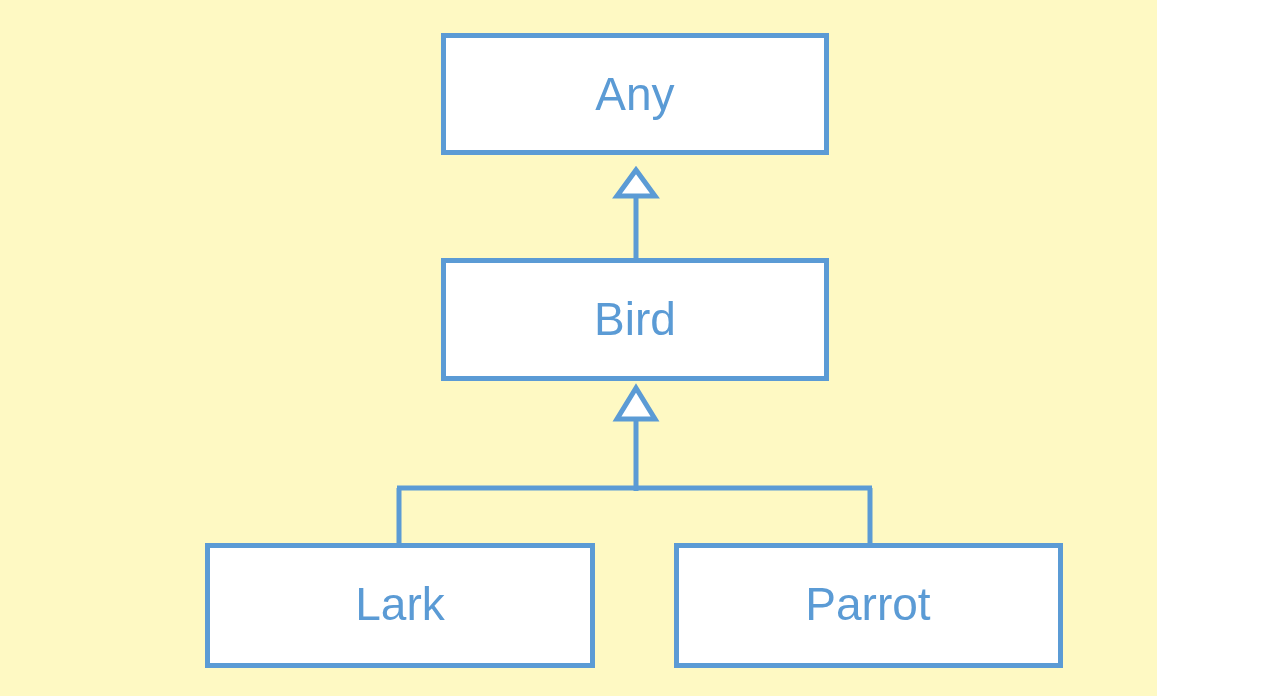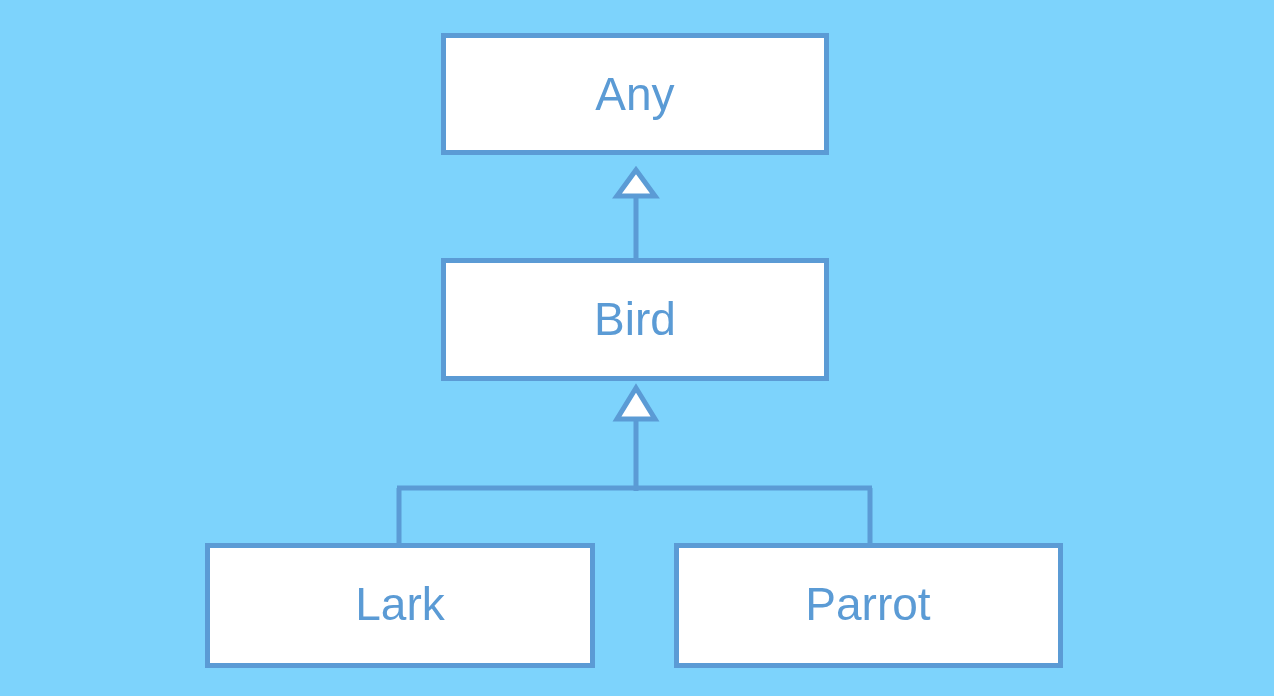--- a/index.html
+++ b/index.html
@@ -9,23 +9,23 @@
     background: #ffffff;
   }
   body {
     width: 1274px;
     height: 696px;
     font-family: "Liberation Sans", sans-serif;
     overflow: hidden;
   }
   #diagram-canvas {
     position: relative;
-    width: 1274px;
+    width: 1157px;
     height: 696px;
-    background: #7dd3fc;
+    background: #fef9c3;
   }
   #diagram-svg {
     position: absolute;
     top: 0;
     left: 0;
     width: 1274px;
     height: 696px;
     display: block;
   }
   .node-label {

